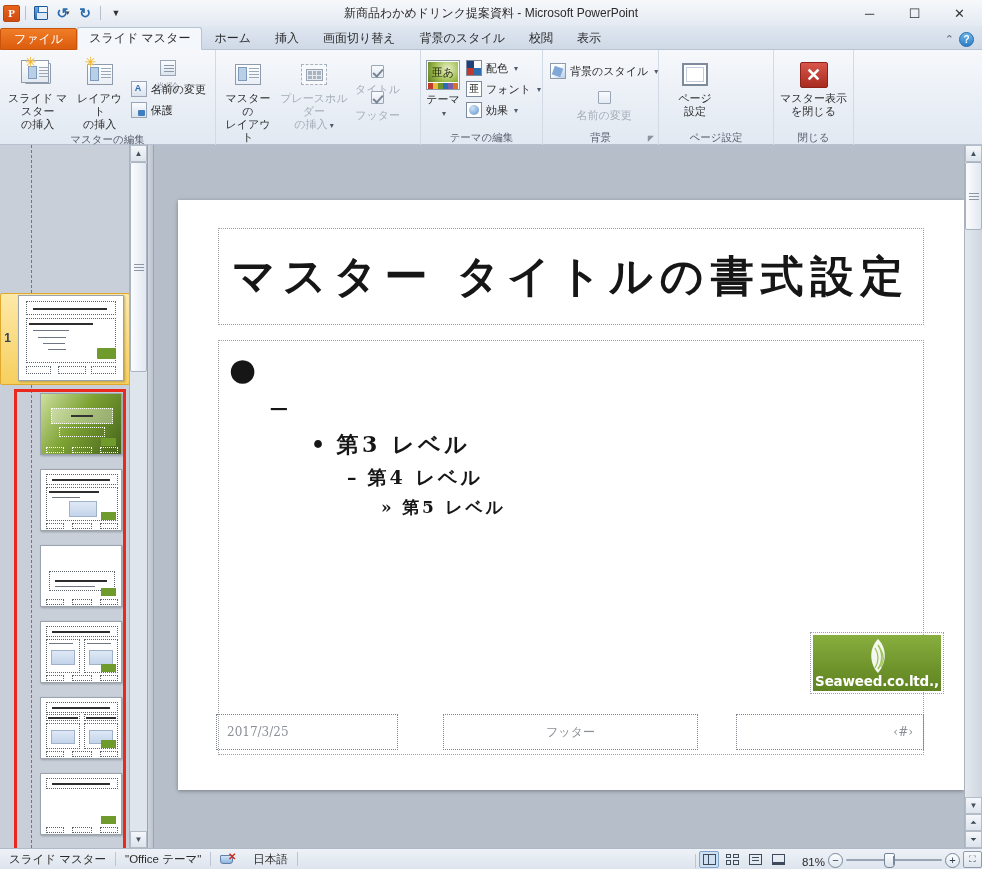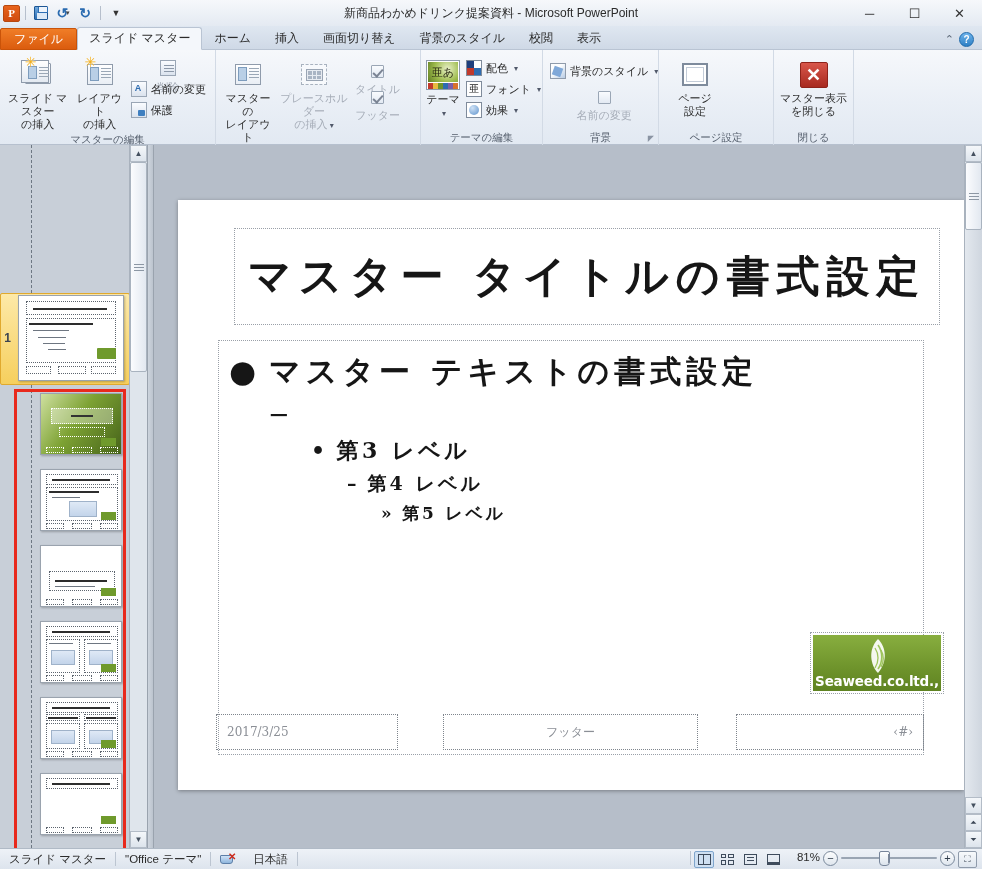--- a/index.html
+++ b/index.html
@@ -315,21 +315,21 @@
   .editarea { flex: 1; position: relative; background: #b6bec9; overflow: hidden; }
   .slide {
     position: absolute; left: 24px; top: 55px;
     width: 786px; height: 590px;
     background: #fff; box-shadow: 0 1px 4px rgba(0,0,0,.35);
   }
   .ph {
     position: absolute; border: 1px dotted #9aa0a8;
   }
   .ph-title {
-    left: 56px; top: 28px; width: 706px; height: 97px;
+    left: 40px; top: 28px; width: 706px; height: 97px;
     display: flex; align-items: center; justify-content: center;
   }
   .brush {
     font-family: "DejaVu Serif", "Liberation Serif", serif;
     font-weight: bold; color: #161616;
     letter-spacing: .16em;
   }
   .title-text { font-size: 43px; }
   .ph-body {
     left: 40px; top: 140px; width: 706px; height: 415px;
@@ -385,21 +385,21 @@
 
   
   .statusbar {
     height: 21px; flex: 0 0 21px;
     background: linear-gradient(#eef2f7, #dde4ed);
     border-top: 1px solid #b0bac6;
     display: flex; align-items: center; font-size: 11.5px; color: #2b2b2b;
   }
   .st-item { padding: 0 9px; height: 19px; display: flex; align-items: center; gap: 4px; }
   .st-sep { width: 1px; height: 14px; background: #bcc5d1; }
-  .st-right { margin-left: auto; display: flex; align-items: flex-start; gap: 3px; padding-right: 5px; }
+  .st-right { margin-left: auto; display: flex; align-items: flex-end; gap: 3px; }
   .viewbtn {
     width: 20px; height: 17px; display: flex; align-items: center; justify-content: center;
     border: 1px solid transparent;
   }
   .viewbtn.sel { background: #cfe0f2; border-color: #7fa5cc; border-radius: 2px; }
   .vb-ico { width: 13px; height: 11px; border: 1px solid #3e4b5c; position: relative; }
   .vb-normal::after { content:""; position:absolute; left:0; top:0; bottom:0; width:4px; border-right:1px solid #3e4b5c; }
   .vb-sorter { border: none; display: grid; grid-template-columns: 1fr 1fr; grid-template-rows: 1fr 1fr; gap: 2px; }
   .vb-sorter i { border: 1px solid #3e4b5c; }
   .vb-read::after { content:""; position:absolute; left:2px; top:2px; right:2px; height:1px; background:#3e4b5c; box-shadow:0 3px 0 #3e4b5c; }
@@ -822,21 +822,20 @@
     <div class="editarea">
       <div class="slide">
 
         <div class="ph ph-title">
           <span class="brush title-text">マスター タイトルの書式設定</span>
         </div>
 
         <div class="ph ph-body">
           <div class="lvl l1">
             <span class="bl brush">●</span>
-            <span class="brush">マスター テキストの書式設定</span>
           </div>
           <div class="lvl l2">
             <span class="bl brush">─</span>
           </div>
           <div class="lvl l3">
             <span class="bl brush">•</span>
             <span class="brush">第3 レベル</span>
           </div>
           <div class="lvl l4">
             <span class="bl brush">–</span>

